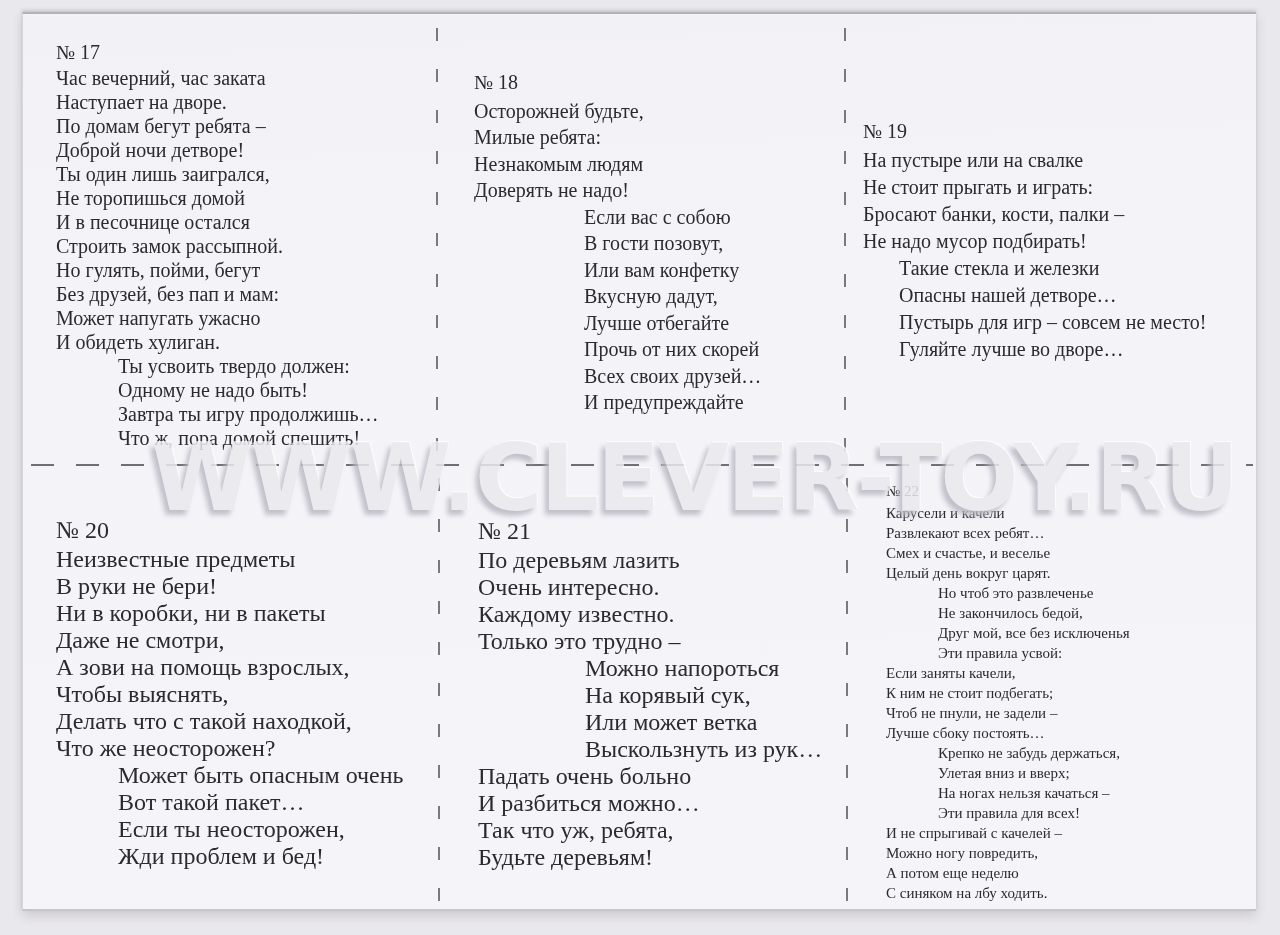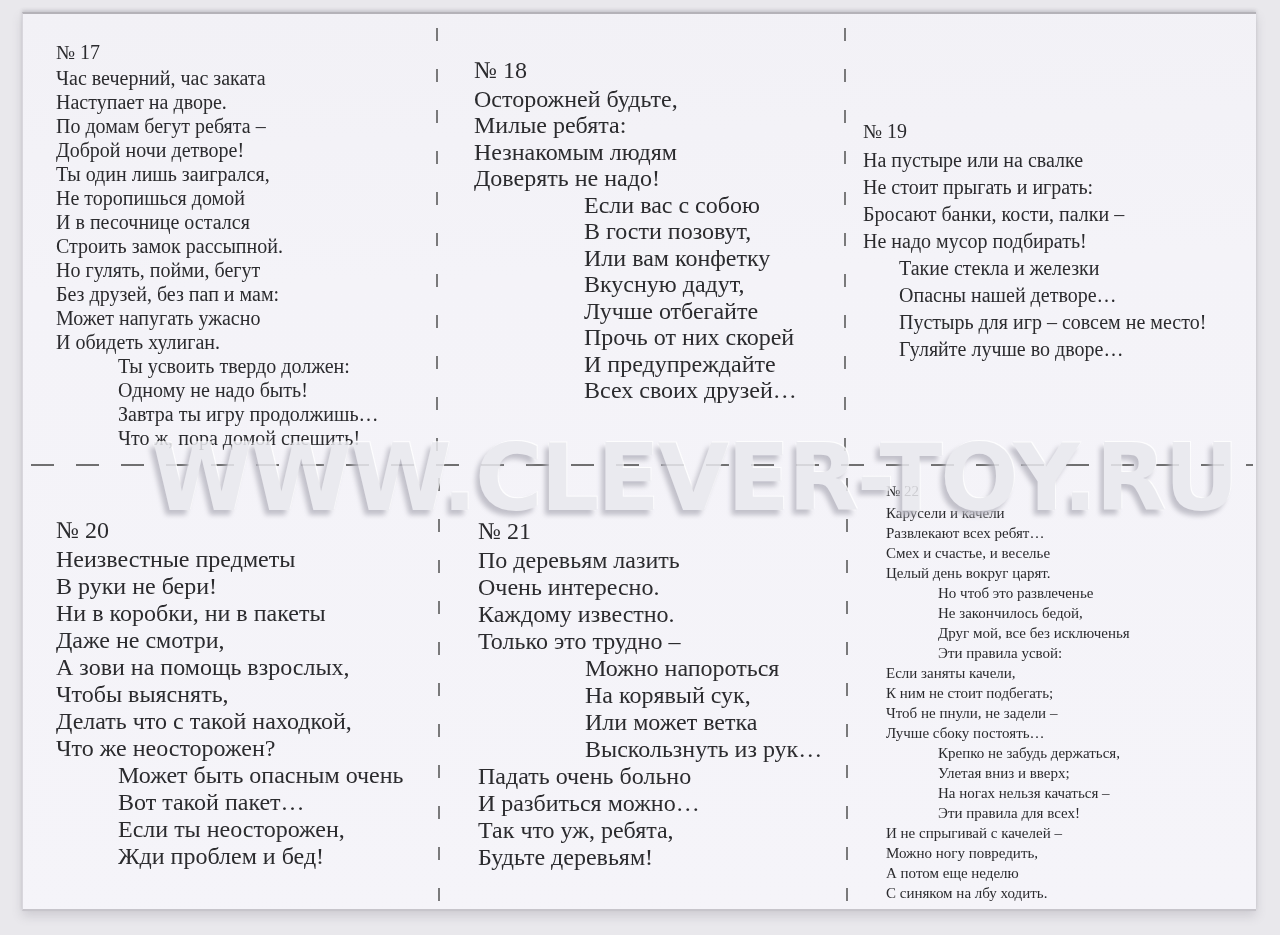--- a/index.html
+++ b/index.html
@@ -39,21 +39,21 @@
   }
   .cut-h.mid{left:8px;top:450px;width:1222px;}
   .cut-v.t1{left:413px;top:14px;height:426px;}
   .cut-v.t2{left:821px;top:14px;height:426px;}
   .cut-v.b1{left:415px;top:464px;height:430px;}
   .cut-v.b2{left:823px;top:464px;height:430px;}
   
   .poem{position:absolute;white-space:nowrap;}
   .poem .num{margin-bottom:2px;font-family:Liberation Serif, serif;}
   .p17{left:33px;top:26px;font-size:20px;line-height:24px;}
-  .p18{left:451px;top:43px;font-size:24px;line-height:26.5px;}
+  .p18{left:451px;top:55px;font-size:20px;line-height:26.5px;}
   .p19{left:840px;top:104px;font-size:20px;line-height:27px;}
   .p20{left:33px;top:503px;font-size:24px;line-height:27px;}
   .p21{left:455px;top:504px;font-size:24px;line-height:27px;}
   .p22{left:863px;top:467px;font-size:15px;line-height:20px;}
   .p17 .ind{padding-left:62px;}
   .p18 .ind{padding-left:110px;}
   .p19 .ind{padding-left:36px;}
   .p20 .ind{padding-left:62px;}
   .p21 .ind{padding-left:107px;}
   .p22 .ind{padding-left:52px;}
@@ -112,22 +112,22 @@
           <div class="line">Осторожней будьте,</div>
           <div class="line">Милые ребята:</div>
           <div class="line">Незнакомым людям</div>
           <div class="line">Доверять не надо!</div>
           <div class="line ind">Если вас с собою</div>
           <div class="line ind">В гости позовут,</div>
           <div class="line ind">Или вам конфетку</div>
           <div class="line ind">Вкусную дадут,</div>
           <div class="line ind">Лучше отбегайте</div>
           <div class="line ind">Прочь от них скорей</div>
+          <div class="line ind">Всех своих друзей…</div>
           <div class="line ind">И предупреждайте</div>
-          <div class="line ind">Всех своих друзей…</div>
         </div>
     </section>
 
     <section class="poem p19">
       <div class="num">№ 19</div>
       <div class="lines">
           <div class="line">На пустыре или на свалке</div>
           <div class="line">Не стоит прыгать и играть:</div>
           <div class="line">Бросают банки, кости, палки –</div>
           <div class="line">Не надо мусор подбирать!</div>

